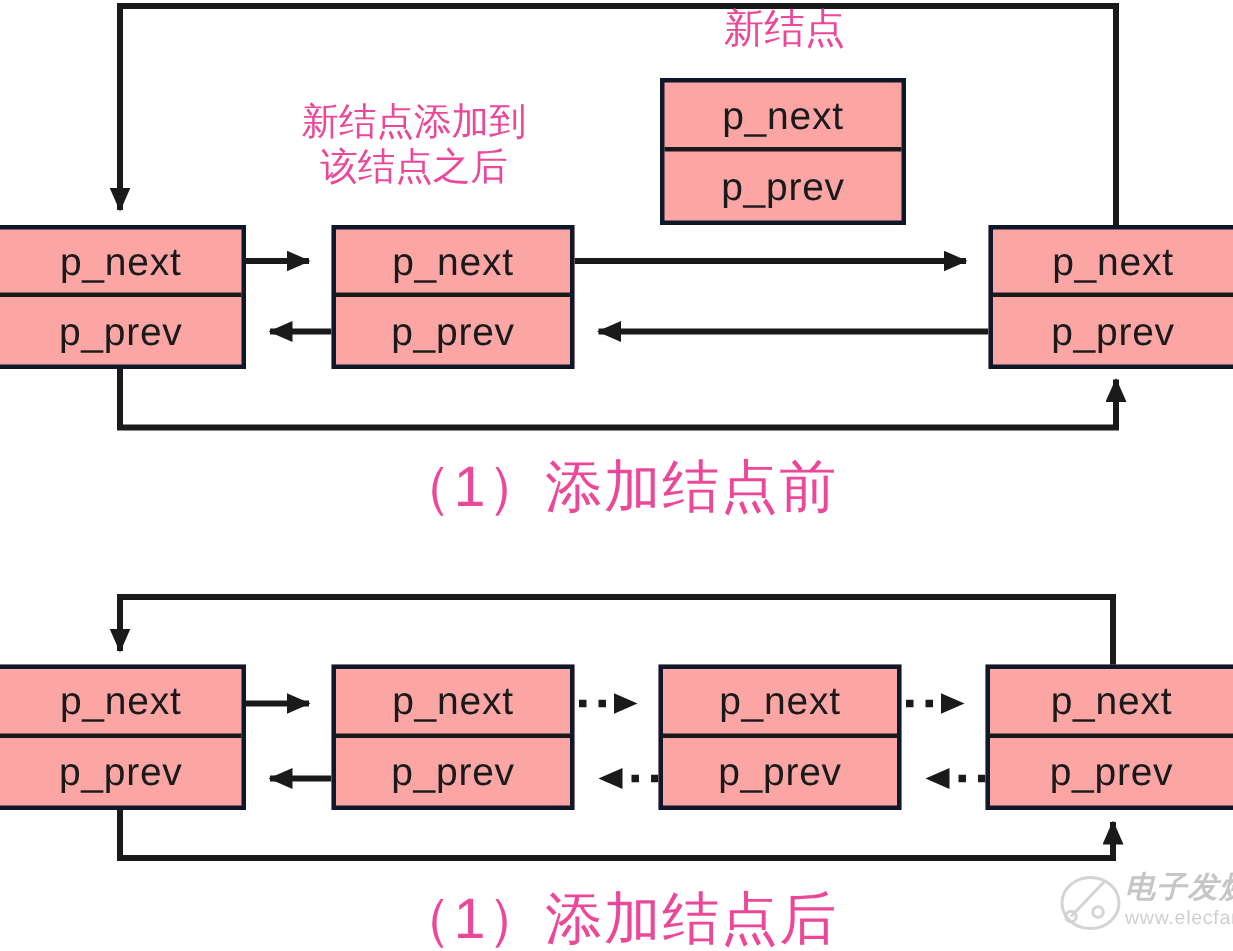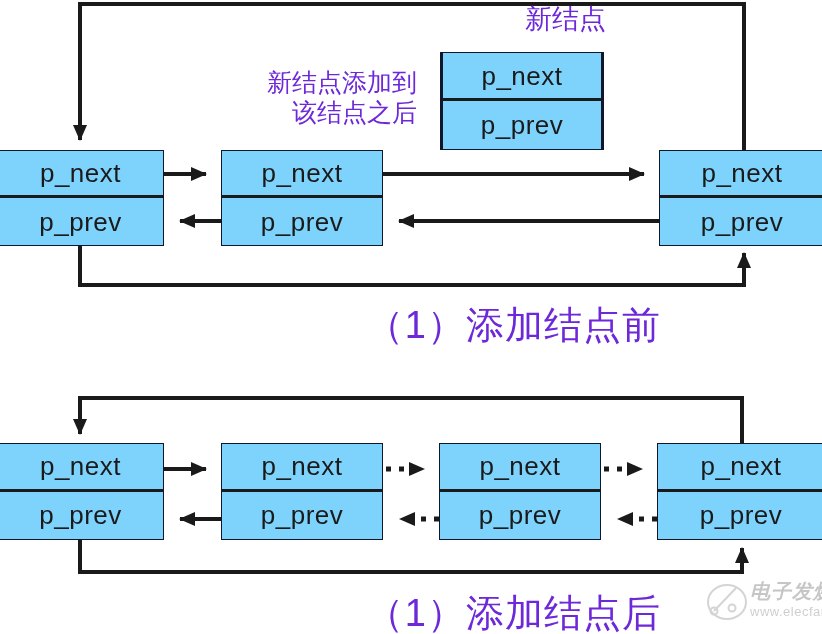--- a/index.html
+++ b/index.html
@@ -22,22 +22,22 @@
     left: 0;
     top: 0;
     width: 822px;
     height: 634px;
   }
 
   
   .node {
     position: absolute;
     box-sizing: border-box;
-    border: 1px solid #0f172a;
-    background: #7dd3fc;
+    border: 3px solid #0f172a;
+    background: #fca5a5;
     display: flex;
     flex-direction: column;
   }
   .node .cell {
     flex: 1 1 50%;
     box-sizing: border-box;
     display: flex;
     align-items: center;
     justify-content: center;
     font-size: 26px;
@@ -49,24 +49,24 @@
   .node .cell.top {
     border-bottom: 3px solid #1a1a1a;
   }
   
   .node.clip-left  { border-left-width: 3px; }
   .node.clip-right { border-right-width: 3px; }
 
   
   .label {
     position: absolute;
-    color: #6d28d9;
+    color: #ec4899;
     white-space: pre;
     line-height: 1.18;
-    text-align: right;
+    text-align: center;
   }
   .label.cjk-title {
     font-size: 27px;
   }
   .label.cjk-note {
     font-size: 25px;
   }
   .label.caption {
     font-size: 38px;
     letter-spacing: 1px;
@@ -180,21 +180,21 @@
     </g>
   </svg>
 
   <div class="label cjk-title" style="left:440px; top:4px; width:166px;">新结点</div>
 
   <div class="node clip-left clip-right" style="left:440px; top:52px; width:164px; height:98px;">
     <div class="cell top">p_next</div>
     <div class="cell">p_prev</div>
   </div>
 
-  <div class="label cjk-note" style="left:185px; top:68px; width:232px;">新结点添加到
+  <div class="label cjk-note" style="left:160px; top:68px; width:232px;font-family:Liberation Mono, monospace;">新结点添加到
 该结点之后</div>
 
   <div class="node" style="left:-3px; top:150px; width:167px; height:96px;">
     <div class="cell top">p_next</div>
     <div class="cell">p_prev</div>
   </div>
 
   <div class="node" style="left:221px; top:150px; width:162px; height:96px;">
     <div class="cell top">p_next</div>
     <div class="cell">p_prev</div>

